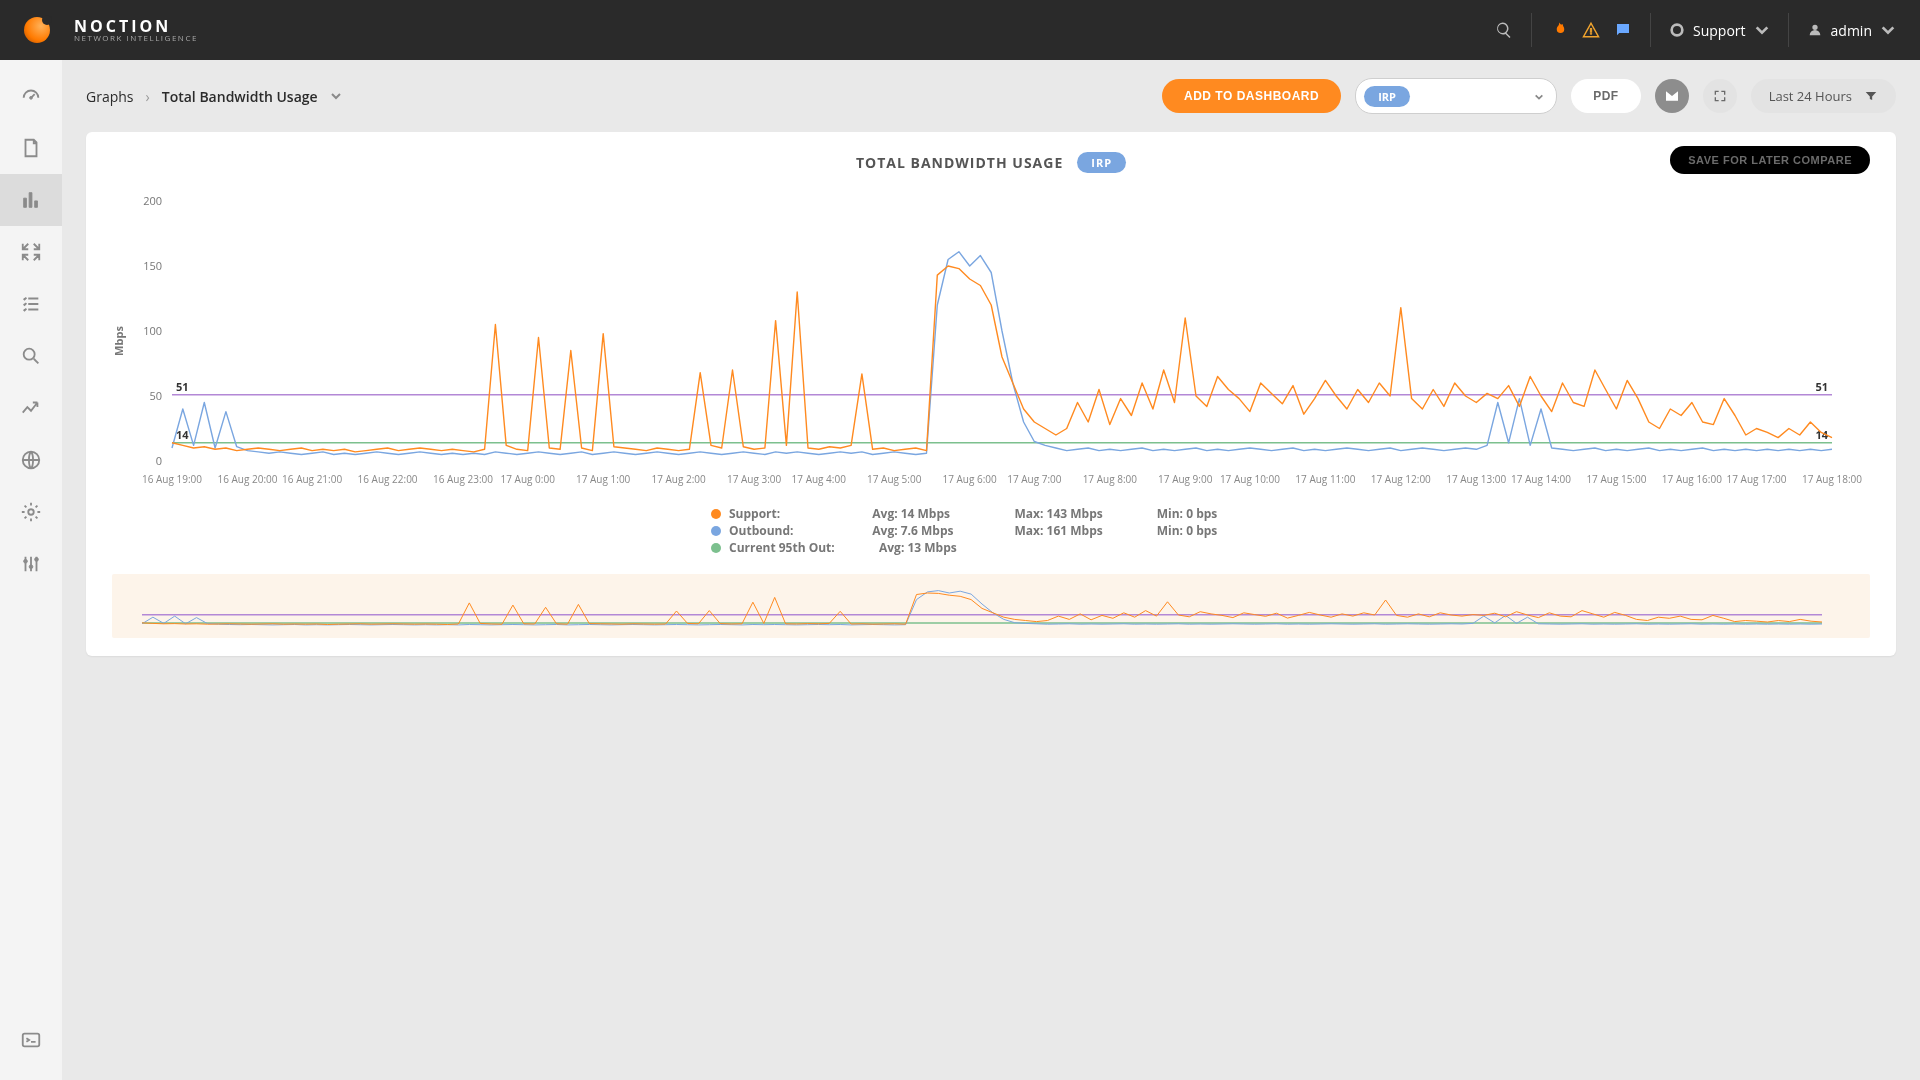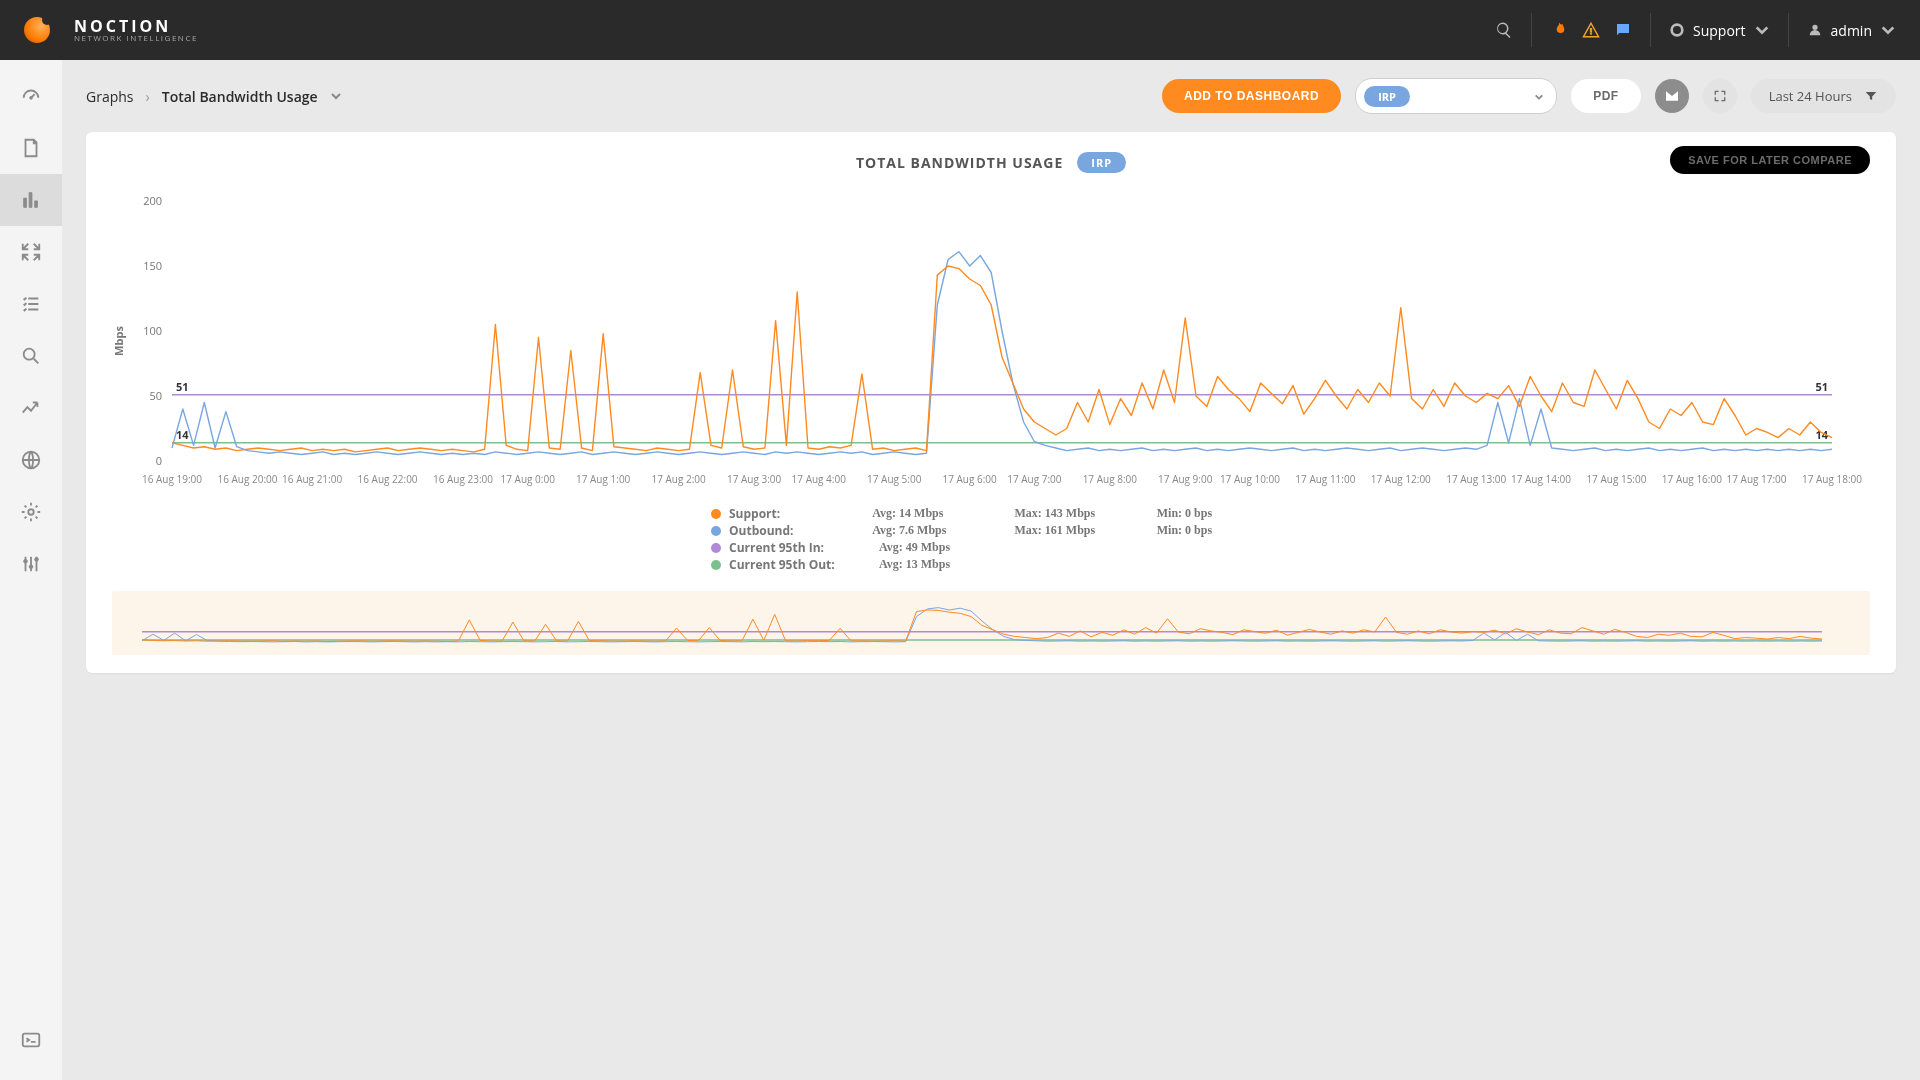--- a/index.html
+++ b/index.html
@@ -132,21 +132,21 @@
   .legend{
     margin:14px auto 0 auto; width:560px; font-size:12px; color:#777;
   }
   .legend-row{ display:flex; gap:28px; align-items:center; }
   .lg-name{ width:140px; display:flex; align-items:center; gap:8px; font-weight:700;}
   .lg-dot{ width:10px;height:10px;border-radius:50%; display:inline-block;}
   .lg-dot.in{ background:#ff8a20;}
   .lg-dot.out{ background:#7aa6e0;}
   .lg-dot.p95i{ background:#b388d6;}
   .lg-dot.p95o{ background:#7cc08e;}
-  .lg-col{ width:120px; font-weight:700;font-family:Liberation Serif, serif;}
+  .lg-col{ width:120px; font-weight:700;}
 
   .zoom-panel{
     margin-top:18px; background:#fdf4ea; border-radius:2px; padding:6px 10px 10px 10px;
   }
   .zoom-hint{ text-align:center; font-size:11px; color:#7a7a7a; margin-bottom:4px;}
 
   .val-label{ font-size:11px; font-weight:700; fill:#333;}
 </style>
 </head>
 <body>
@@ -379,27 +379,20 @@
         <span class="lg-name">
             <span class="lg-dot out"></span>
             <span>Outbound:</span>
           </span>
         <span class="lg-col">Avg: 7.6 Mbps</span>
         <span class="lg-col">Max: 161 Mbps</span>
         <span class="lg-col">Min: 0 bps</span>
       </div>
       <div class="legend-row">
         <span class="lg-name">
-            <span class="lg-dot p95i"></span>
-            <span>Current 95th In:</span>
-          </span>
-        <span class="lg-col">Avg: 49 Mbps</span>
-      </div>
-      <div class="legend-row">
-        <span class="lg-name">
             <span class="lg-dot p95o"></span>
             <span>Current 95th Out:</span>
           </span>
         <span class="lg-col">Avg: 13 Mbps</span>
       </div>
     </div>
 
     <div class="zoom-panel">
       <svg id="miniChart" class="chart" width="1720" height="48">
           <line x1="20" x2="1700" y1="34.78" y2="34.78" stroke="#b388d6" stroke-width="1.5"></line>

